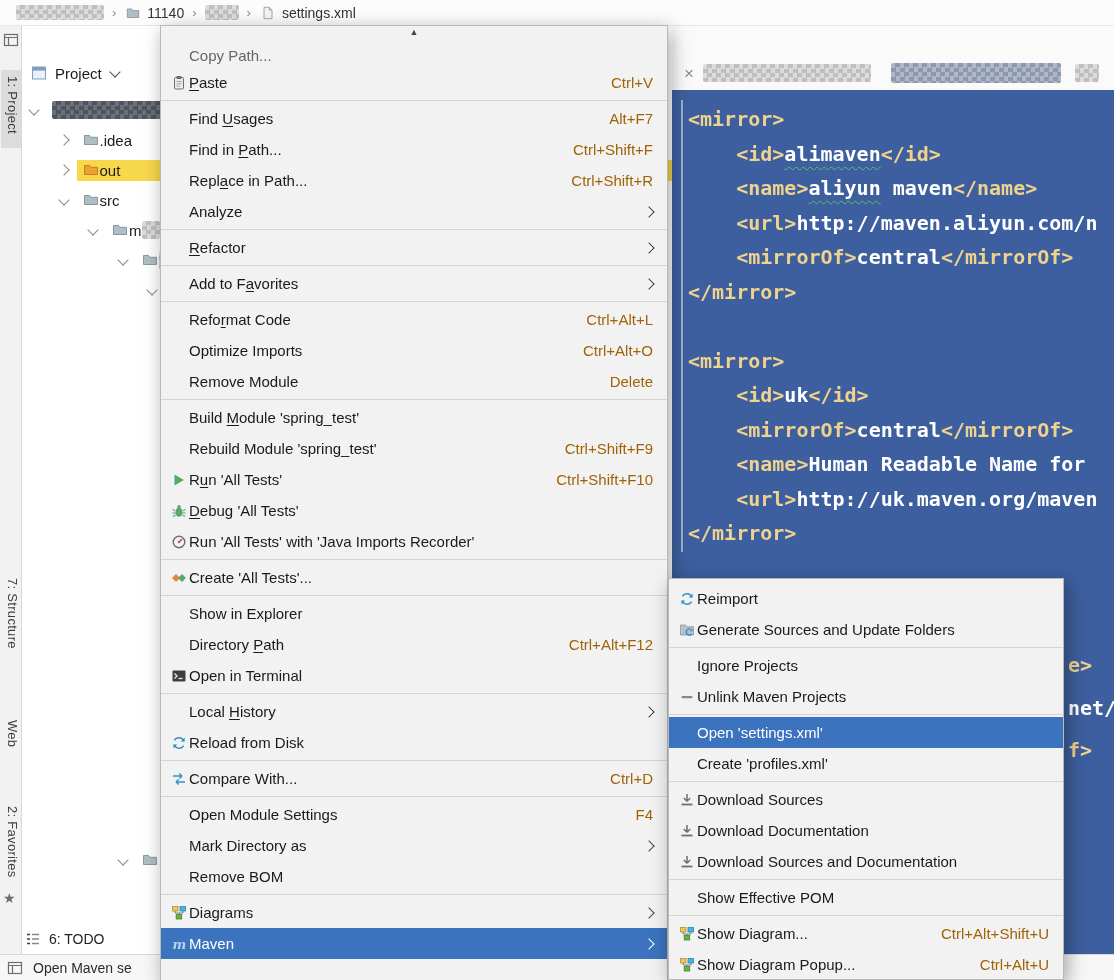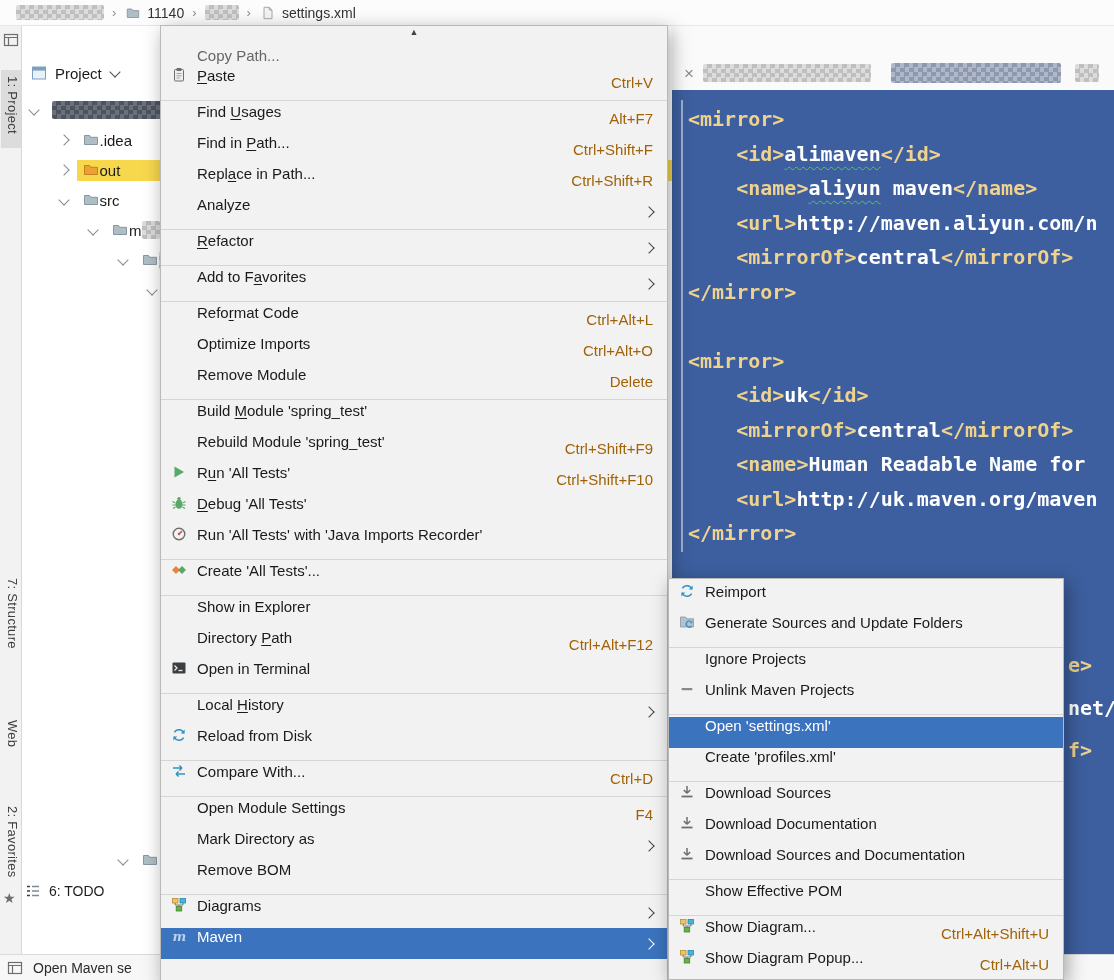--- a/index.html
+++ b/index.html
@@ -58,35 +58,35 @@
         font-family:"DejaVu Sans Mono",monospace;font-weight:bold;font-size:20px;color:#FFFFFF;}
   .code-frag{position:absolute;left:396px;}
   .seg-tag{color:#EFD28D;}
   .seg-link{text-underline-offset:4px;}
   .seg-typo{text-decoration:underline wavy #5FBF63;text-decoration-thickness:1.3px;text-underline-offset:5px;}
 
   
   .statusbar{position:absolute;left:0;bottom:0;width:1114px;height:26px;background:#F7F7F7;
              border-top:1px solid #DADADA;display:flex;align-items:center;gap:9px;
              padding-left:6px;box-sizing:border-box;font-size:14px;color:#2B2B2B;z-index:5;}
-  .todo-btn{position:absolute;left:24px;top:878px;height:26px;display:flex;align-items:center;gap:7px;
+  .todo-btn{position:absolute;left:24px;top:926px;height:26px;display:flex;align-items:center;gap:7px;
             font-size:14px;color:#1F1F1F;z-index:5;}
 
   
   .menu{position:absolute;background:#F2F2F2;border:1px solid #B9B9B9;box-sizing:border-box;
         box-shadow:3px 5px 18px rgba(0,0,0,.35);font-size:15px;color:#1A1A1A;}
   .menu.ctx{left:160px;top:25px;width:508px;height:960px;z-index:30;overflow:hidden;}
   .menu.sub{left:668px;top:578px;width:396px;height:402px;z-index:31;overflow:hidden;}
   .menu-scroll{height:14px;text-align:center;font-size:9px;line-height:13px;color:#444;}
   .menu-items{padding:2px 0;}
   .menu.sub .menu-items{padding-top:4px;}
-  .menu-item{height:31px;display:flex;padding:0 12px 0 8px;}
+  .menu-item{height:31px;display:flex;align-items:center;padding:0 12px 0 8px;}
   .menu-item.clip{height:22px;align-items:flex-end;padding-bottom:3px;color:#666;}
   .mi-icon{width:20px;}
-  .mi-label{margin-left:8px;white-space:pre;}
+  .mi-label{white-space:pre;}
   .mi-label u{text-underline-offset:2px;}
   .mi-right{margin-left:auto;display:flex;align-items:center;gap:8px;padding-right:2px;}
   .mi-shortcut{color:#a16207;}
   .menu-sep{height:1px;background:#D5D5D5;margin:2px 0;}
   .m-arrow{width:7px;height:7px;border-right:1.7px solid #444;border-top:1.7px solid #444;
            transform:rotate(45deg);display:inline-block;}
   .menu-item.selected{background:#3B73BE;color:#FFFFFF;}
   .menu-item.selected .m-arrow{border-color:#FFFFFF;}
 </style>
 </head>

